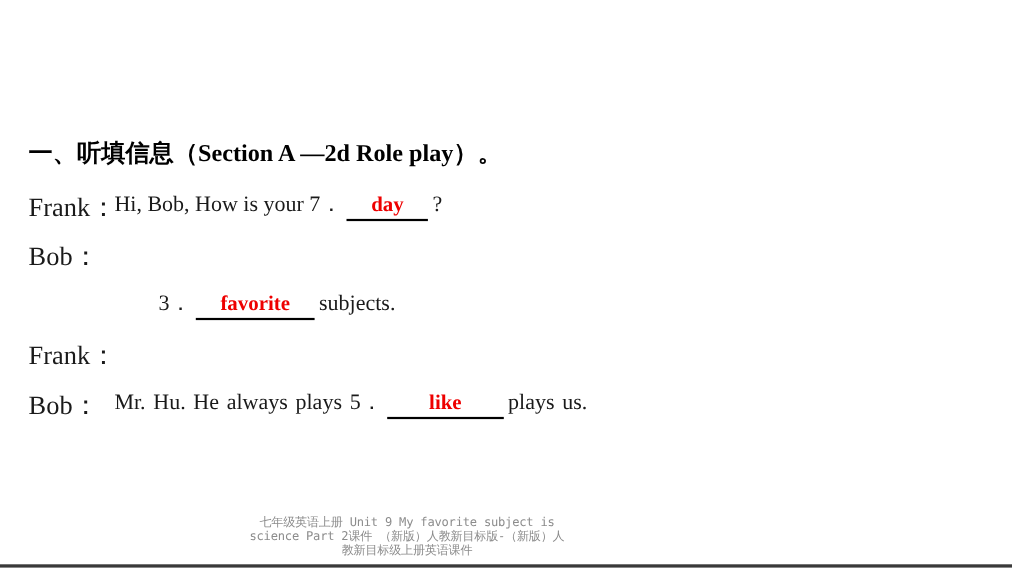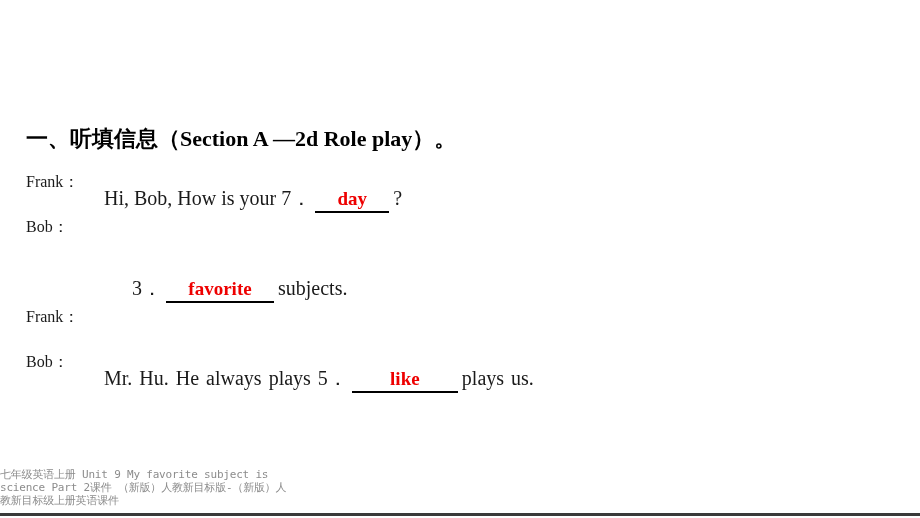--- a/index.html
+++ b/index.html
@@ -46,21 +46,21 @@
     height: 45px;
     font-size: 20px;
     color: #1a1a1a;
     white-space: nowrap;
   }
   .line .speaker {
     position: absolute;
     left: 0;
     top: 4px;
     width: 78px;
-    font-size: 16px;
+    font-size: 24px;
     color: #1a1a1a;
   }
   .line .sentence {
     position: absolute;
     top: 4px;
     left: 78px;
   }
 
   
   .seg {
@@ -72,47 +72,48 @@
   .blank {
     display: inline-block;
     position: relative;
     text-align: center;
     vertical-align: baseline;
     border-bottom: 2px solid #000000;
     color: #ee0000;
     font-weight: bold;
     font-size: 19px;
     line-height: 22px;
-    margin: 16px 4px;
+    margin: 4px 4px;
     padding: 0 2px 1px 2px;
     box-sizing: border-box;
   }
   .blank.w-day      { width: 74px; }
   .blank.w-monday   { width: 122px; }
   .blank.w-favorite { width: 108px; }
   .blank.w-teacher  { width: 112px; }
   .blank.w-games    { width: 106px; }
 
   
   .spaced-wide { letter-spacing: 0.6px; word-spacing: 5px; }
   .spaced-mid  { word-spacing: 2px; }
 
   
   .indent-frag {
     position: absolute;
-    left: 106px;
+    left: 118px;
     top: 4px;
   }
 
   
   .footer {
     position: absolute;
     left: 0;
     top: 468px;
     width: 740px;
+    text-align: center;
     color: #8c8c8c;
     font-family: "DejaVu Sans Mono", "Liberation Mono", monospace;
     font-size: 11px;
     line-height: 13px;
     letter-spacing: -0.2px;
   }
   .footer .f-line { display: block; white-space: nowrap; }
   .bottom-rule {
     position: absolute;
     left: 0;

